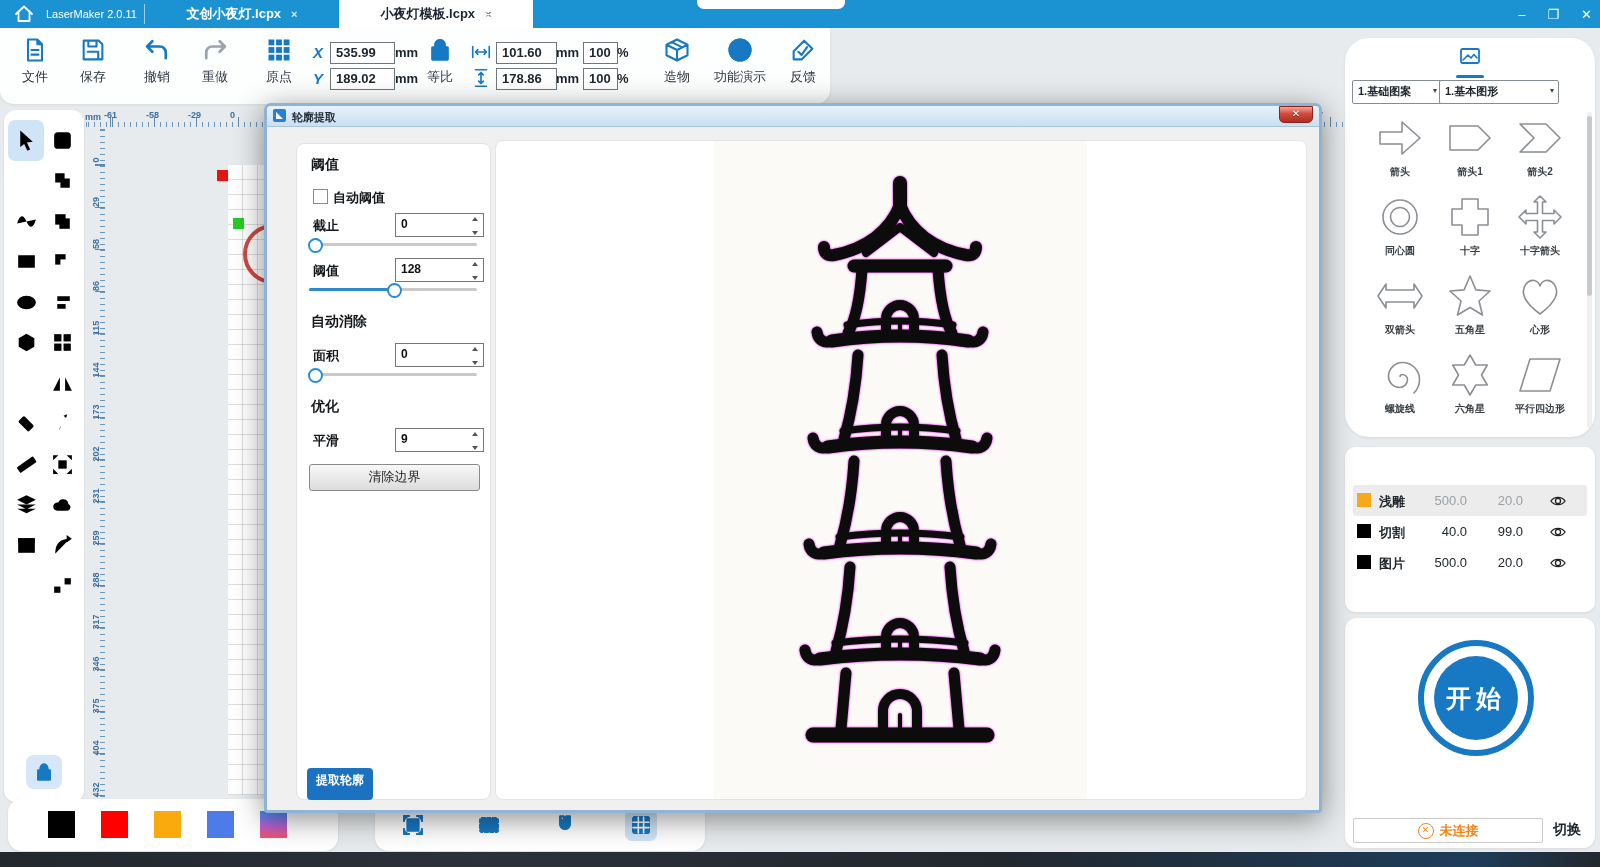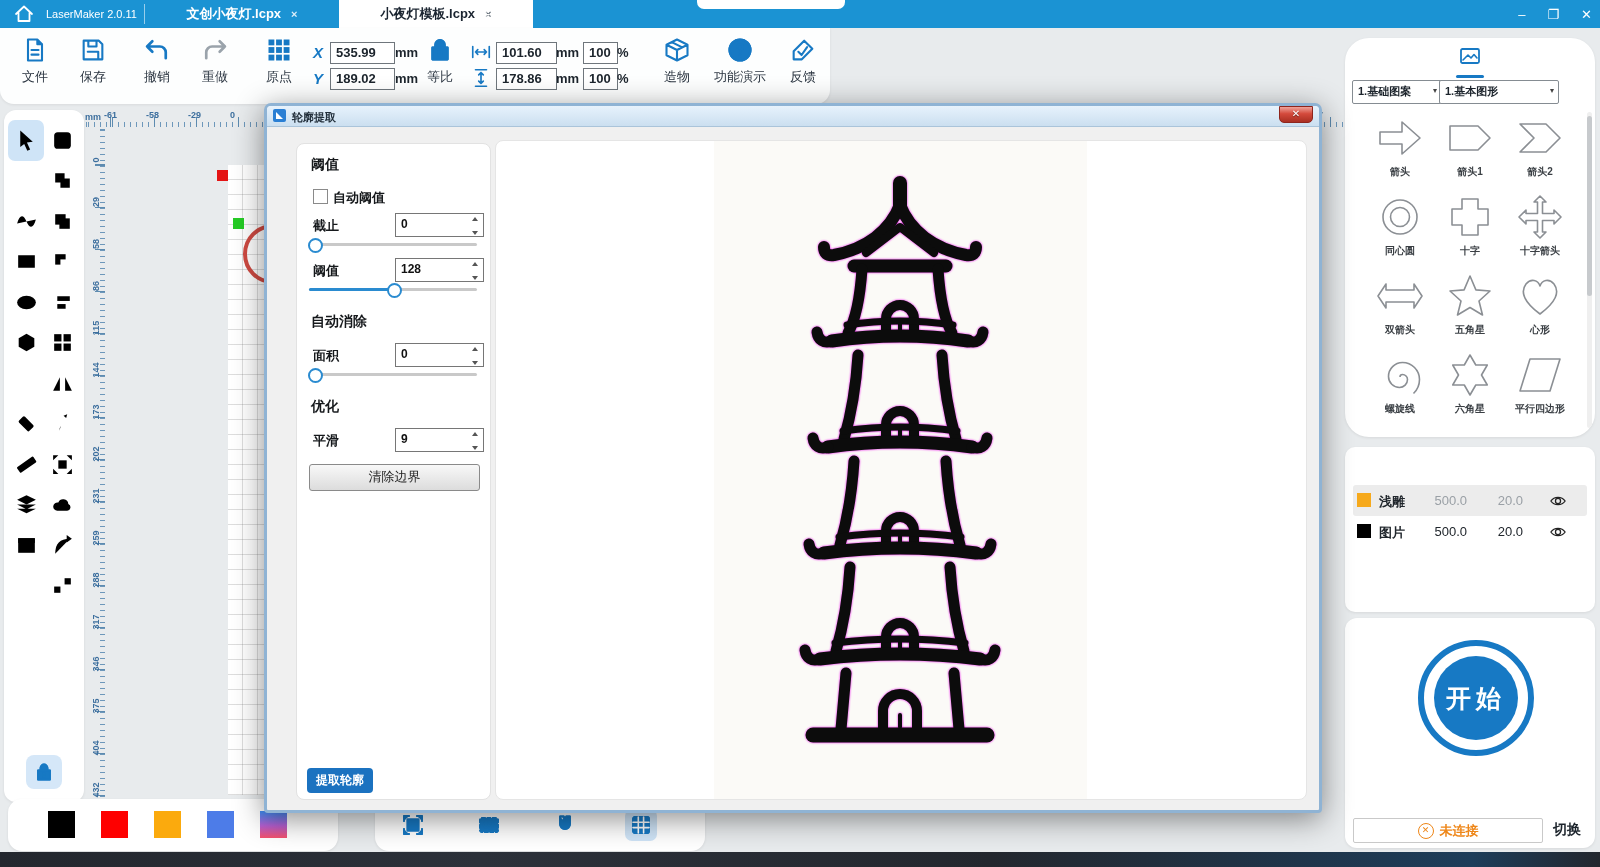--- a/index.html
+++ b/index.html
@@ -136,21 +136,21 @@
   .spin .ud .dn{border-top:4px solid #555}
   .slider{position:absolute;left:12px;width:168px;height:12px}
   .slider .track{position:absolute;left:0;right:0;top:5px;height:3px;background:#c9c9c9;border-radius:2px}
   .slider .fill{position:absolute;left:0;top:5px;height:3px;background:#2a8bd0;border-radius:2px}
   .slider .thumb{position:absolute;top:0;width:11px;height:11px;border-radius:50%;background:#fff;border:2px solid #2a8bd0;margin-left:-6px}
   .checkbox{position:absolute;left:16px;width:13px;height:13px;background:#fff;border:1px solid #8a8a8a}
   .cblbl{position:absolute;left:36px;font-size:13px;font-weight:bold;color:#16191c}
   #clearbtn{position:absolute;left:12px;top:320px;width:169px;height:25px;background:linear-gradient(#f8f8f8,#dcdcdc);
             border:1px solid #8a8a8a;border-radius:3px;font-size:13px;font-weight:normal;color:#222;
             text-align:center;line-height:23px}
-  #extractbtn{position:absolute;left:10px;top:624px;width:66px;height:25px;background:#1b72c0;border-radius:4px;
+  #extractbtn{position:absolute;left:10px;top:624px;width:66px;height:32px;background:#1b72c0;border-radius:4px;
             color:#fff;font-size:12px;font-weight:bold;text-align:center;line-height:25px}
   #dlgpreview{position:absolute;left:228px;top:34px;width:810px;height:658px;background:#fff;border:1px solid #e5e5e5;border-radius:8px;overflow:hidden}
   #dlgimage{position:absolute;left:218px;top:0;width:373px;height:658px;background:#fbfaf7}
   #pagoda{filter:drop-shadow(0 0 1.2px #ee00ee)}
   #pagoda path{stroke:#0c0c0c;fill:none;stroke-linecap:round;stroke-linejoin:round}
 </style>
 </head>
 <body>
 
 <svg width="0" height="0" style="position:absolute">
@@ -793,20 +793,29 @@
     </div>
 </div>
 
 <div class="card" id="processcard">
   <div id="procrows">
     <div class="prow muted">
         <span class="swatch" style="background: rgb(246, 169, 28);"></span>
         <span class="nm">浅雕</span>
         <span class="sp val">500.0</span>
         <span class="pw val">20.0</span>
+        <svg class="eye" width="18" height="18">
+          <use href="#i-eye"></use>
+        </svg>
+      </div>
+      <div class="prow">
+        <span class="swatch" style="background: rgb(0, 0, 0);"></span>
+        <span class="nm">切割</span>
+        <span class="sp val">40.0</span>
+        <span class="pw val">99.0</span>
         <svg class="eye" width="18" height="18">
           <use href="#i-eye"></use>
         </svg>
       </div>
       <div class="prow">
         <span class="swatch" style="background: rgb(0, 0, 0);"></span>
         <span class="nm">图片</span>
         <span class="sp val">500.0</span>
         <span class="pw val">20.0</span>
         <svg class="eye" width="18" height="18">

